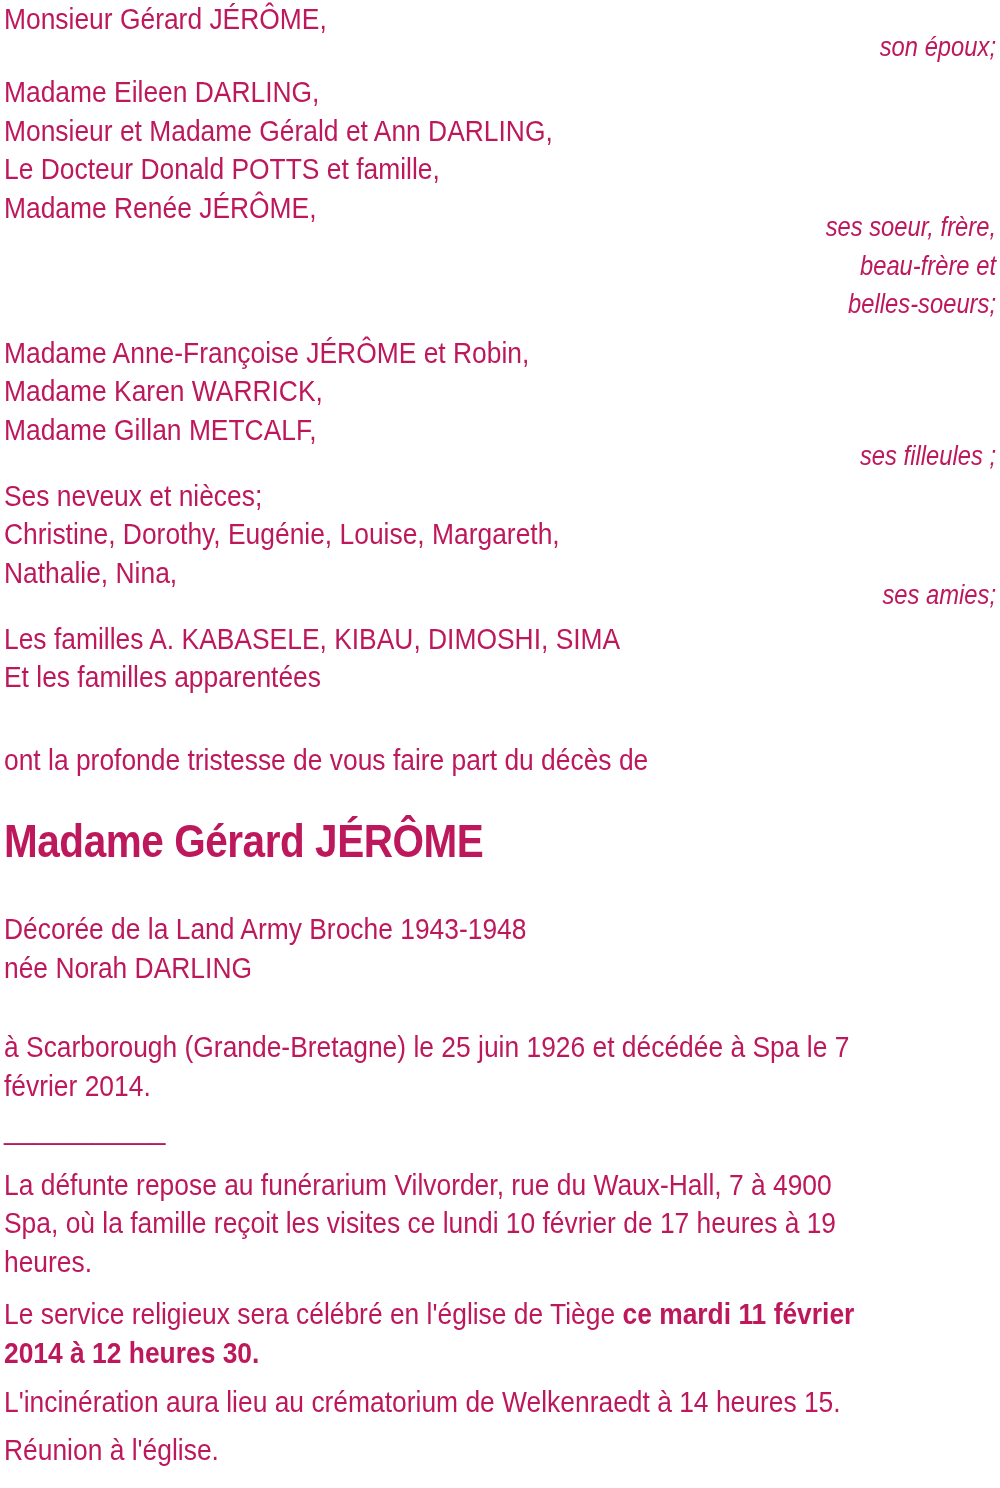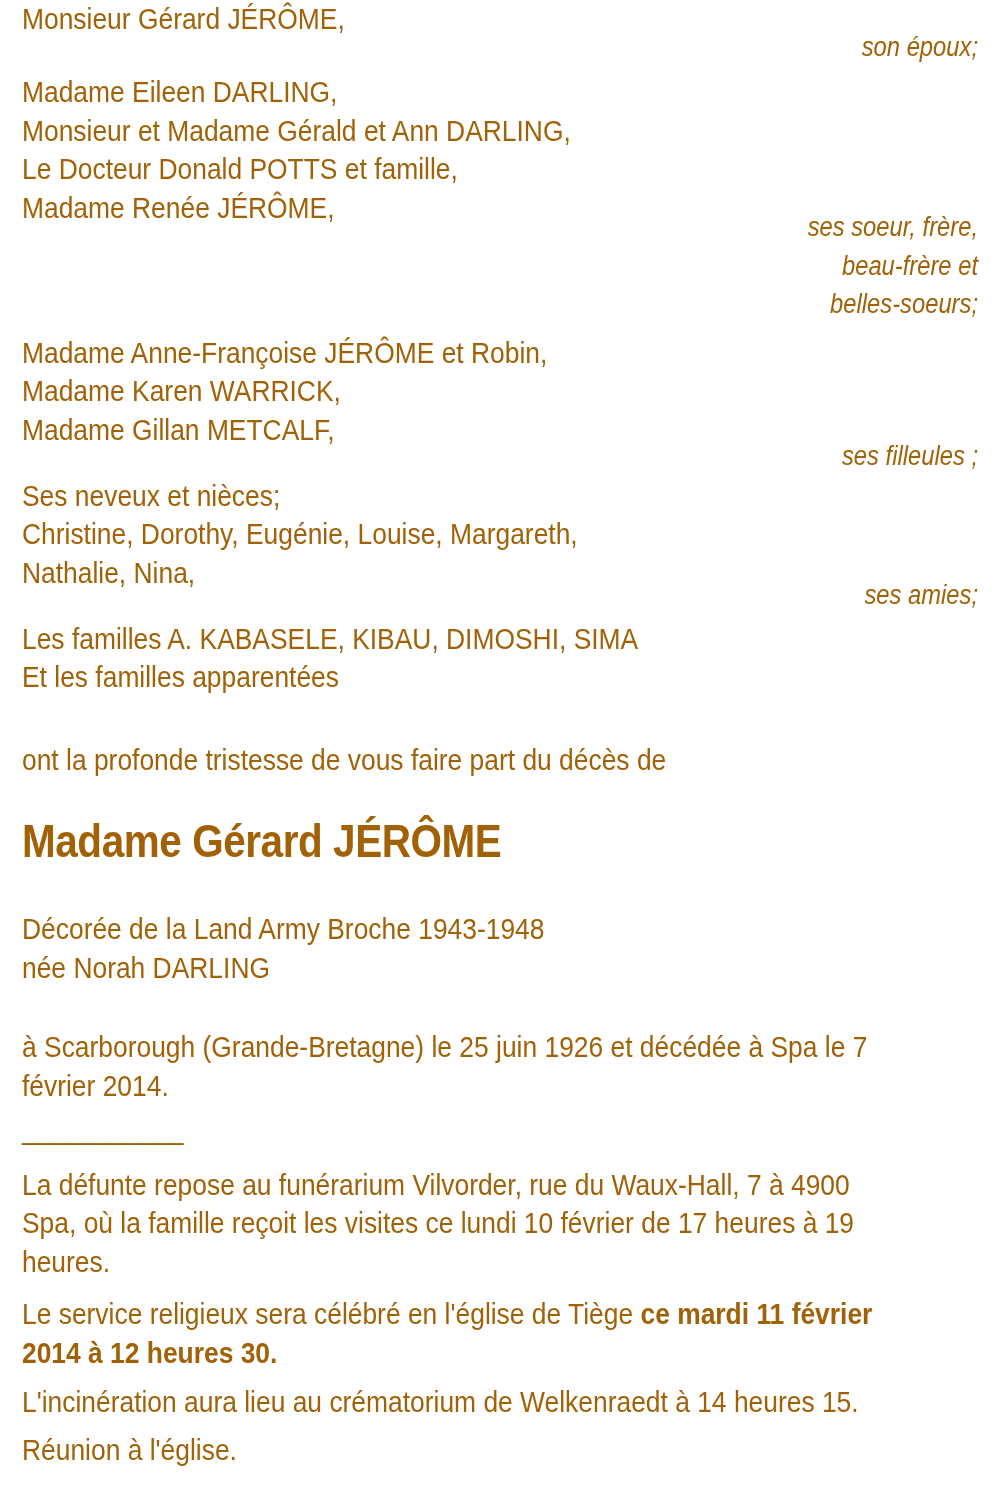--- a/index.html
+++ b/index.html
@@ -5,24 +5,24 @@
   html, body {
     margin: 0;
     padding: 0;
     background: #ffffff;
   }
   .page {
     position: relative;
     width: 1000px;
     height: 1488px;
     box-sizing: border-box;
-    padding: 0 22px;
+    padding: 0 4px;
     overflow: hidden;
     background: #ffffff;
-    color: #a16207;
+    color: #be185d;
     font-family: "Liberation Sans", sans-serif;
   }
   .blk { margin: 0; }
   .ln {
     font-size: 30px;
     line-height: 38.5px;
     white-space: pre;
   }
   .left {
     text-align: left;

